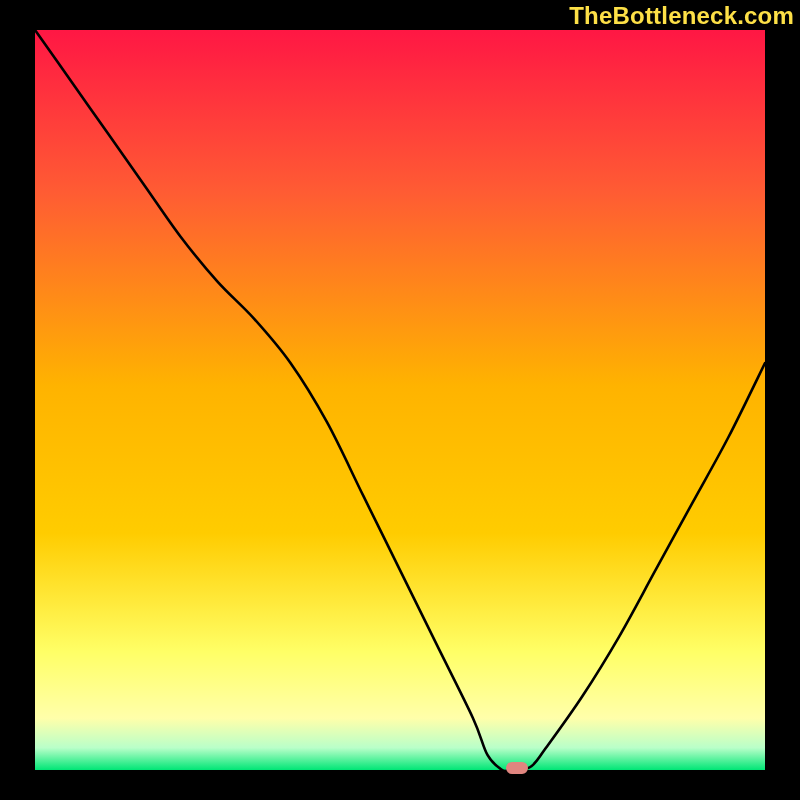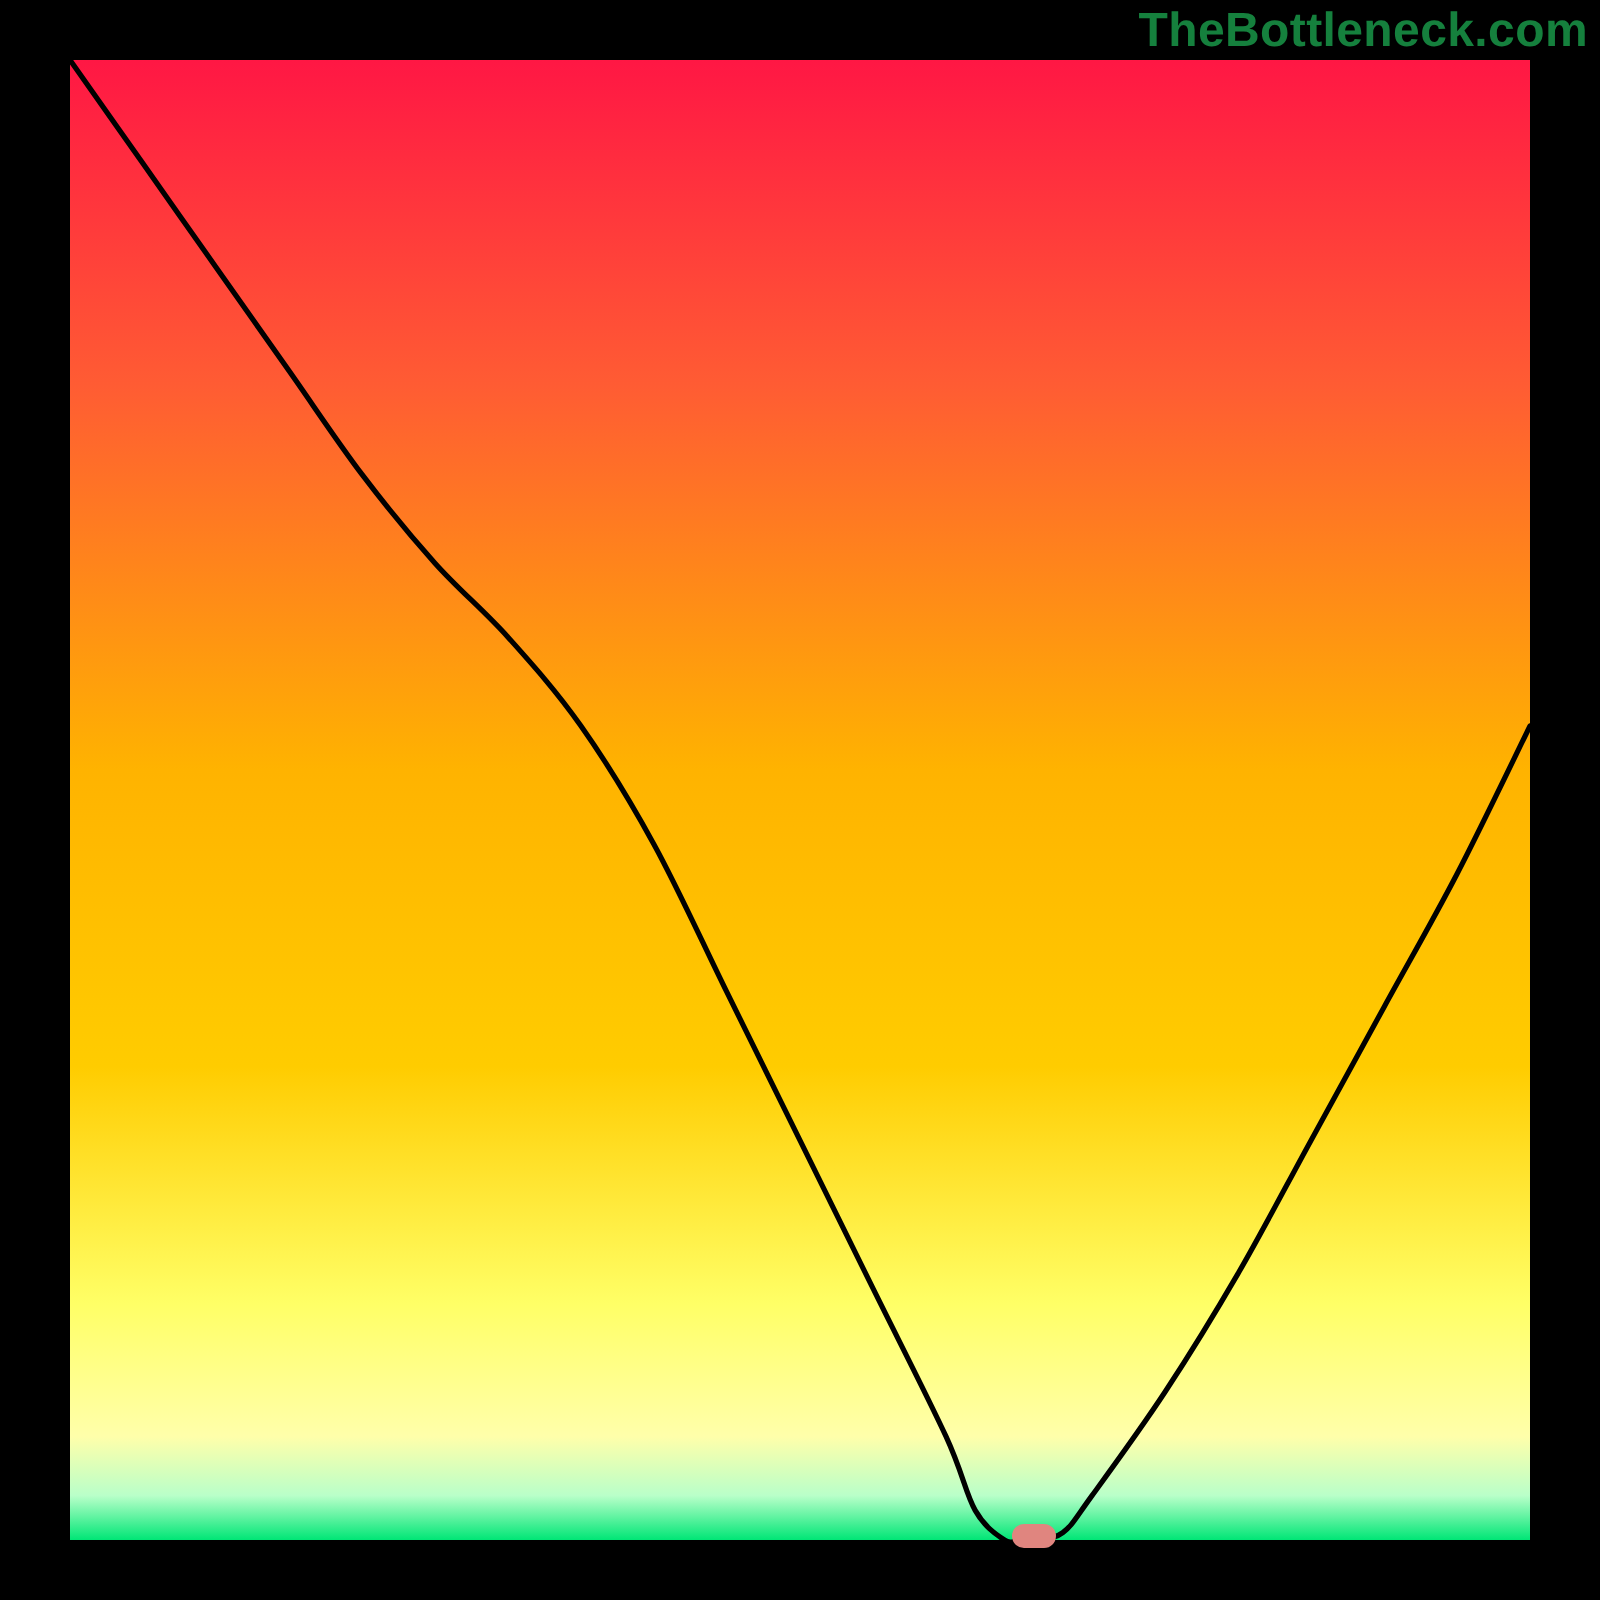--- a/index.html
+++ b/index.html
@@ -10,21 +10,21 @@
     height: 800px;
     background: #000;
   }
   .watermark {
     position: absolute;
     top: 2px;
     right: 6px;
     font-family: Arial, Helvetica, sans-serif;
     font-size: 24px;
     font-weight: 600;
-    color: #15803d;
+    color: #fde047;
     letter-spacing: 0.2px;
   }
   .plot {
     position: absolute;
     left: 35px;
     top: 30px;
     width: 730px;
     height: 740px;
   }
   .plot svg { display: block; }

